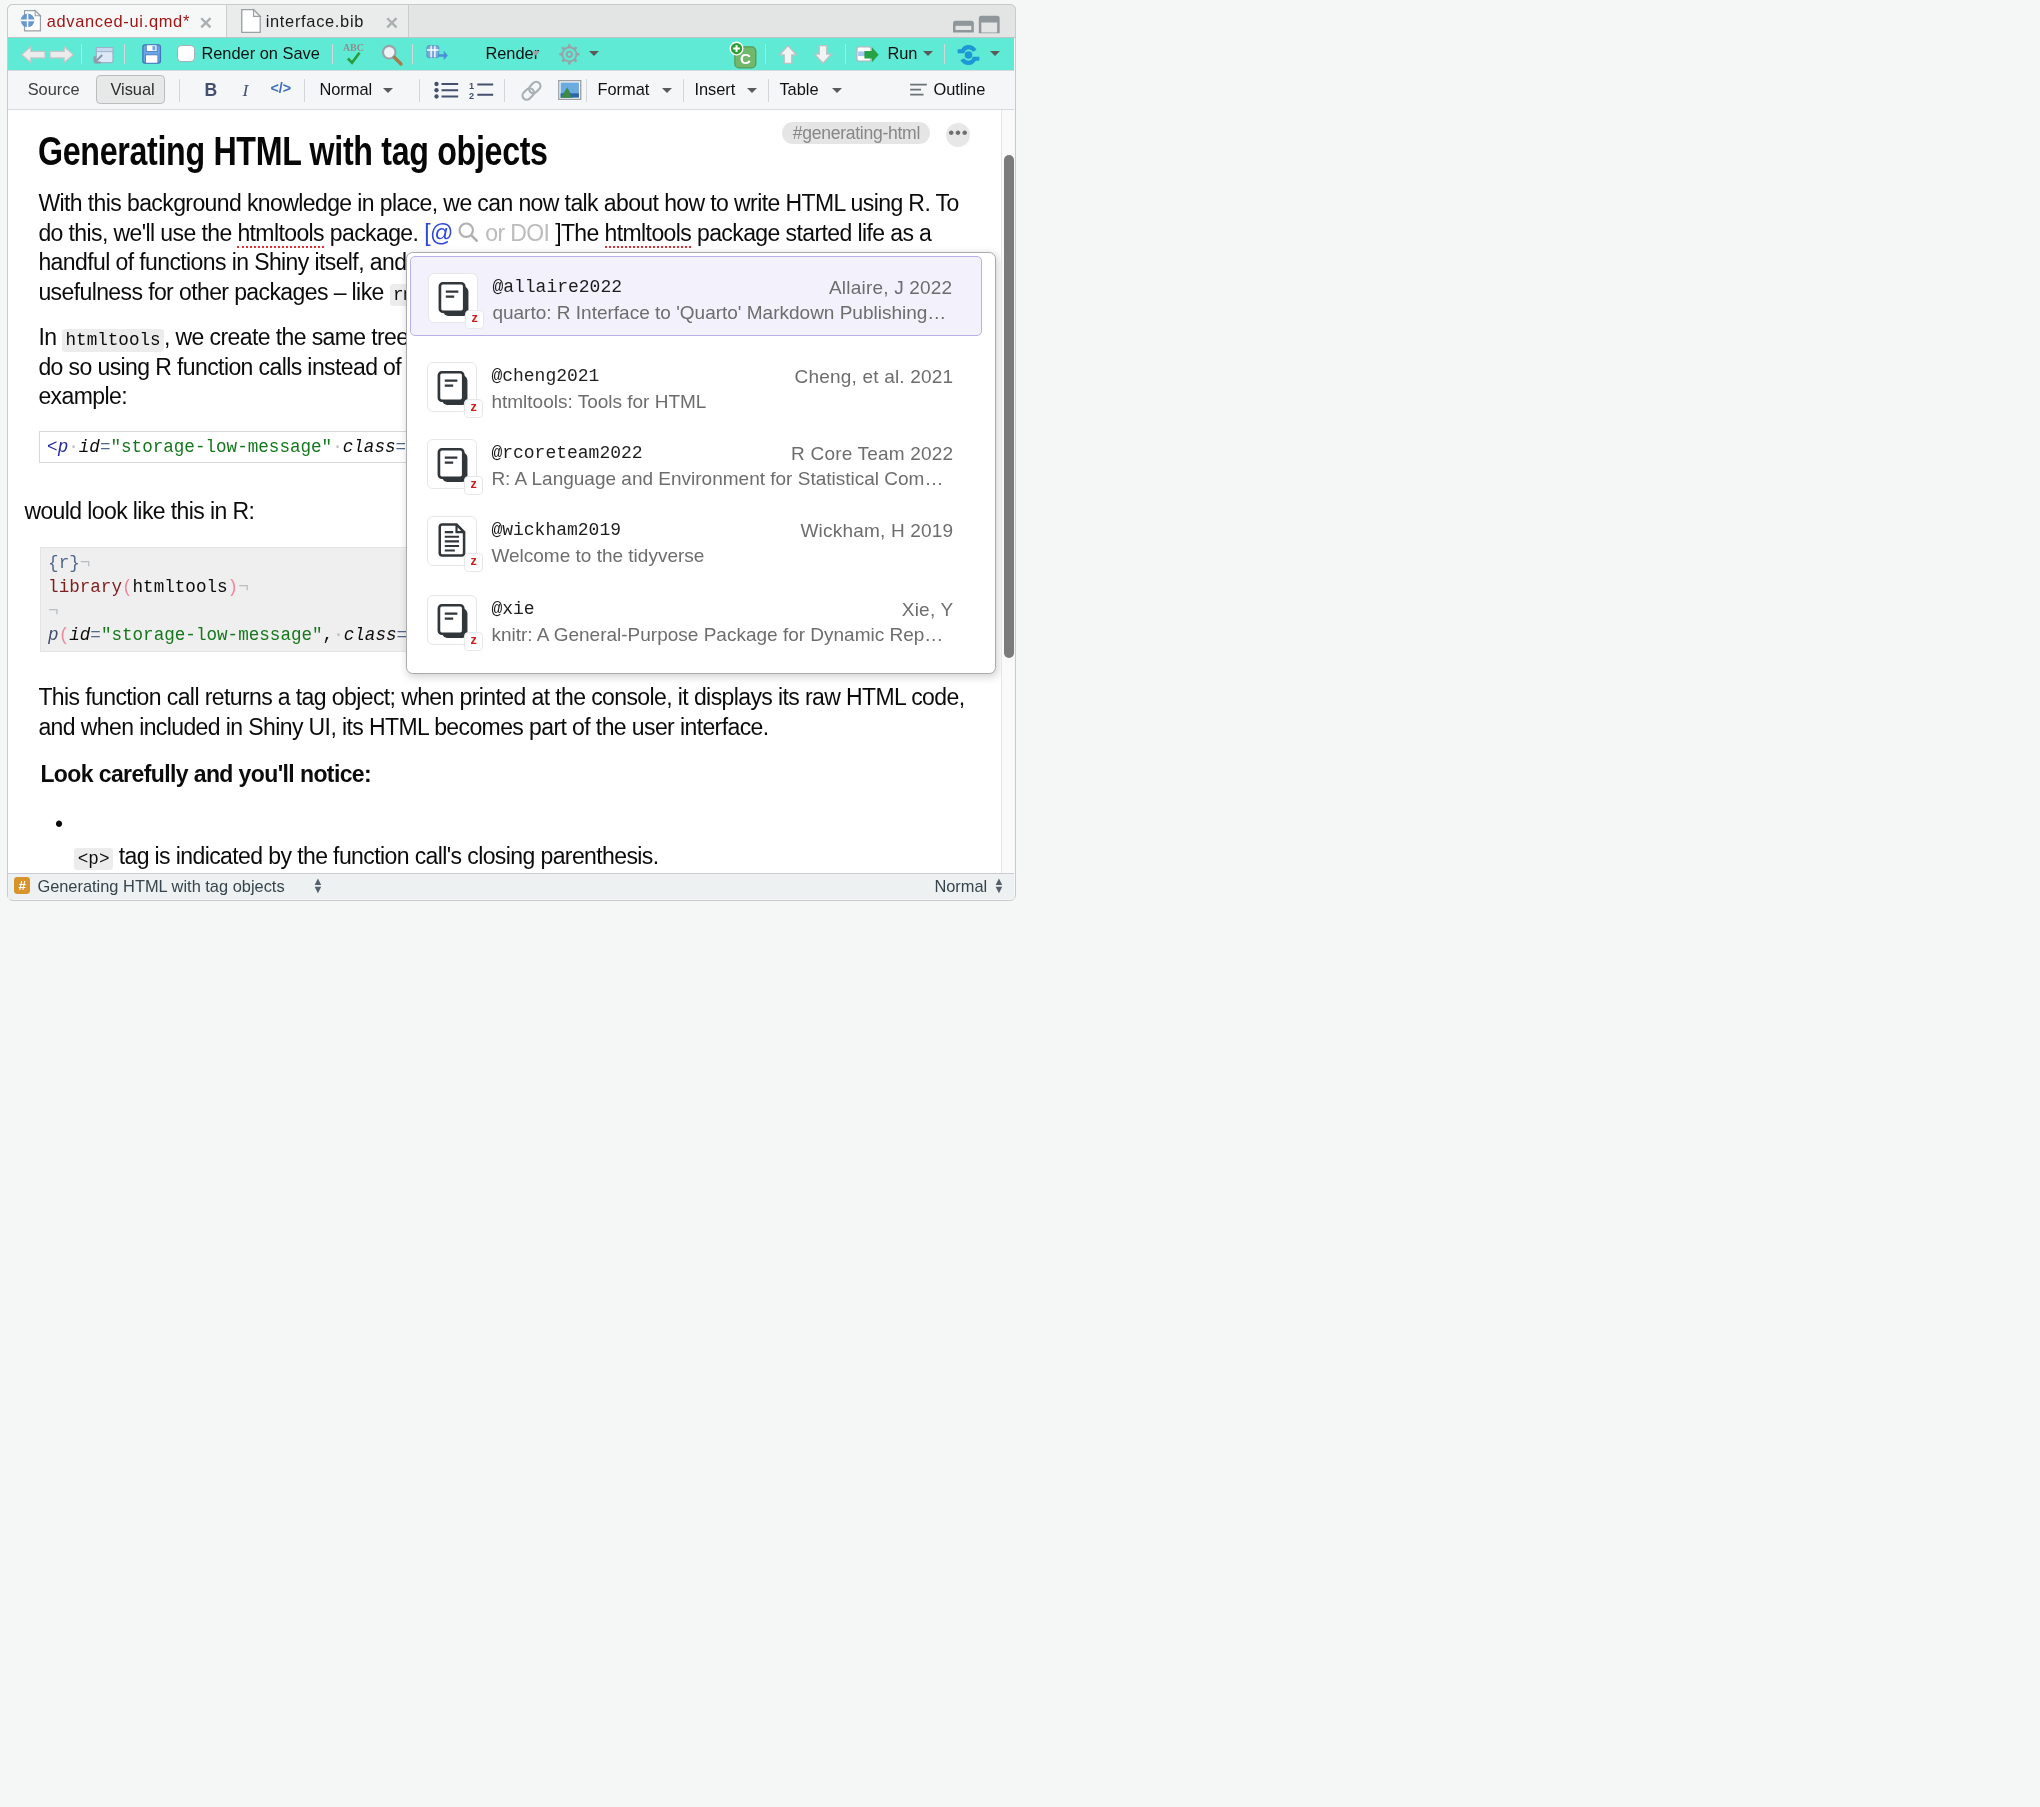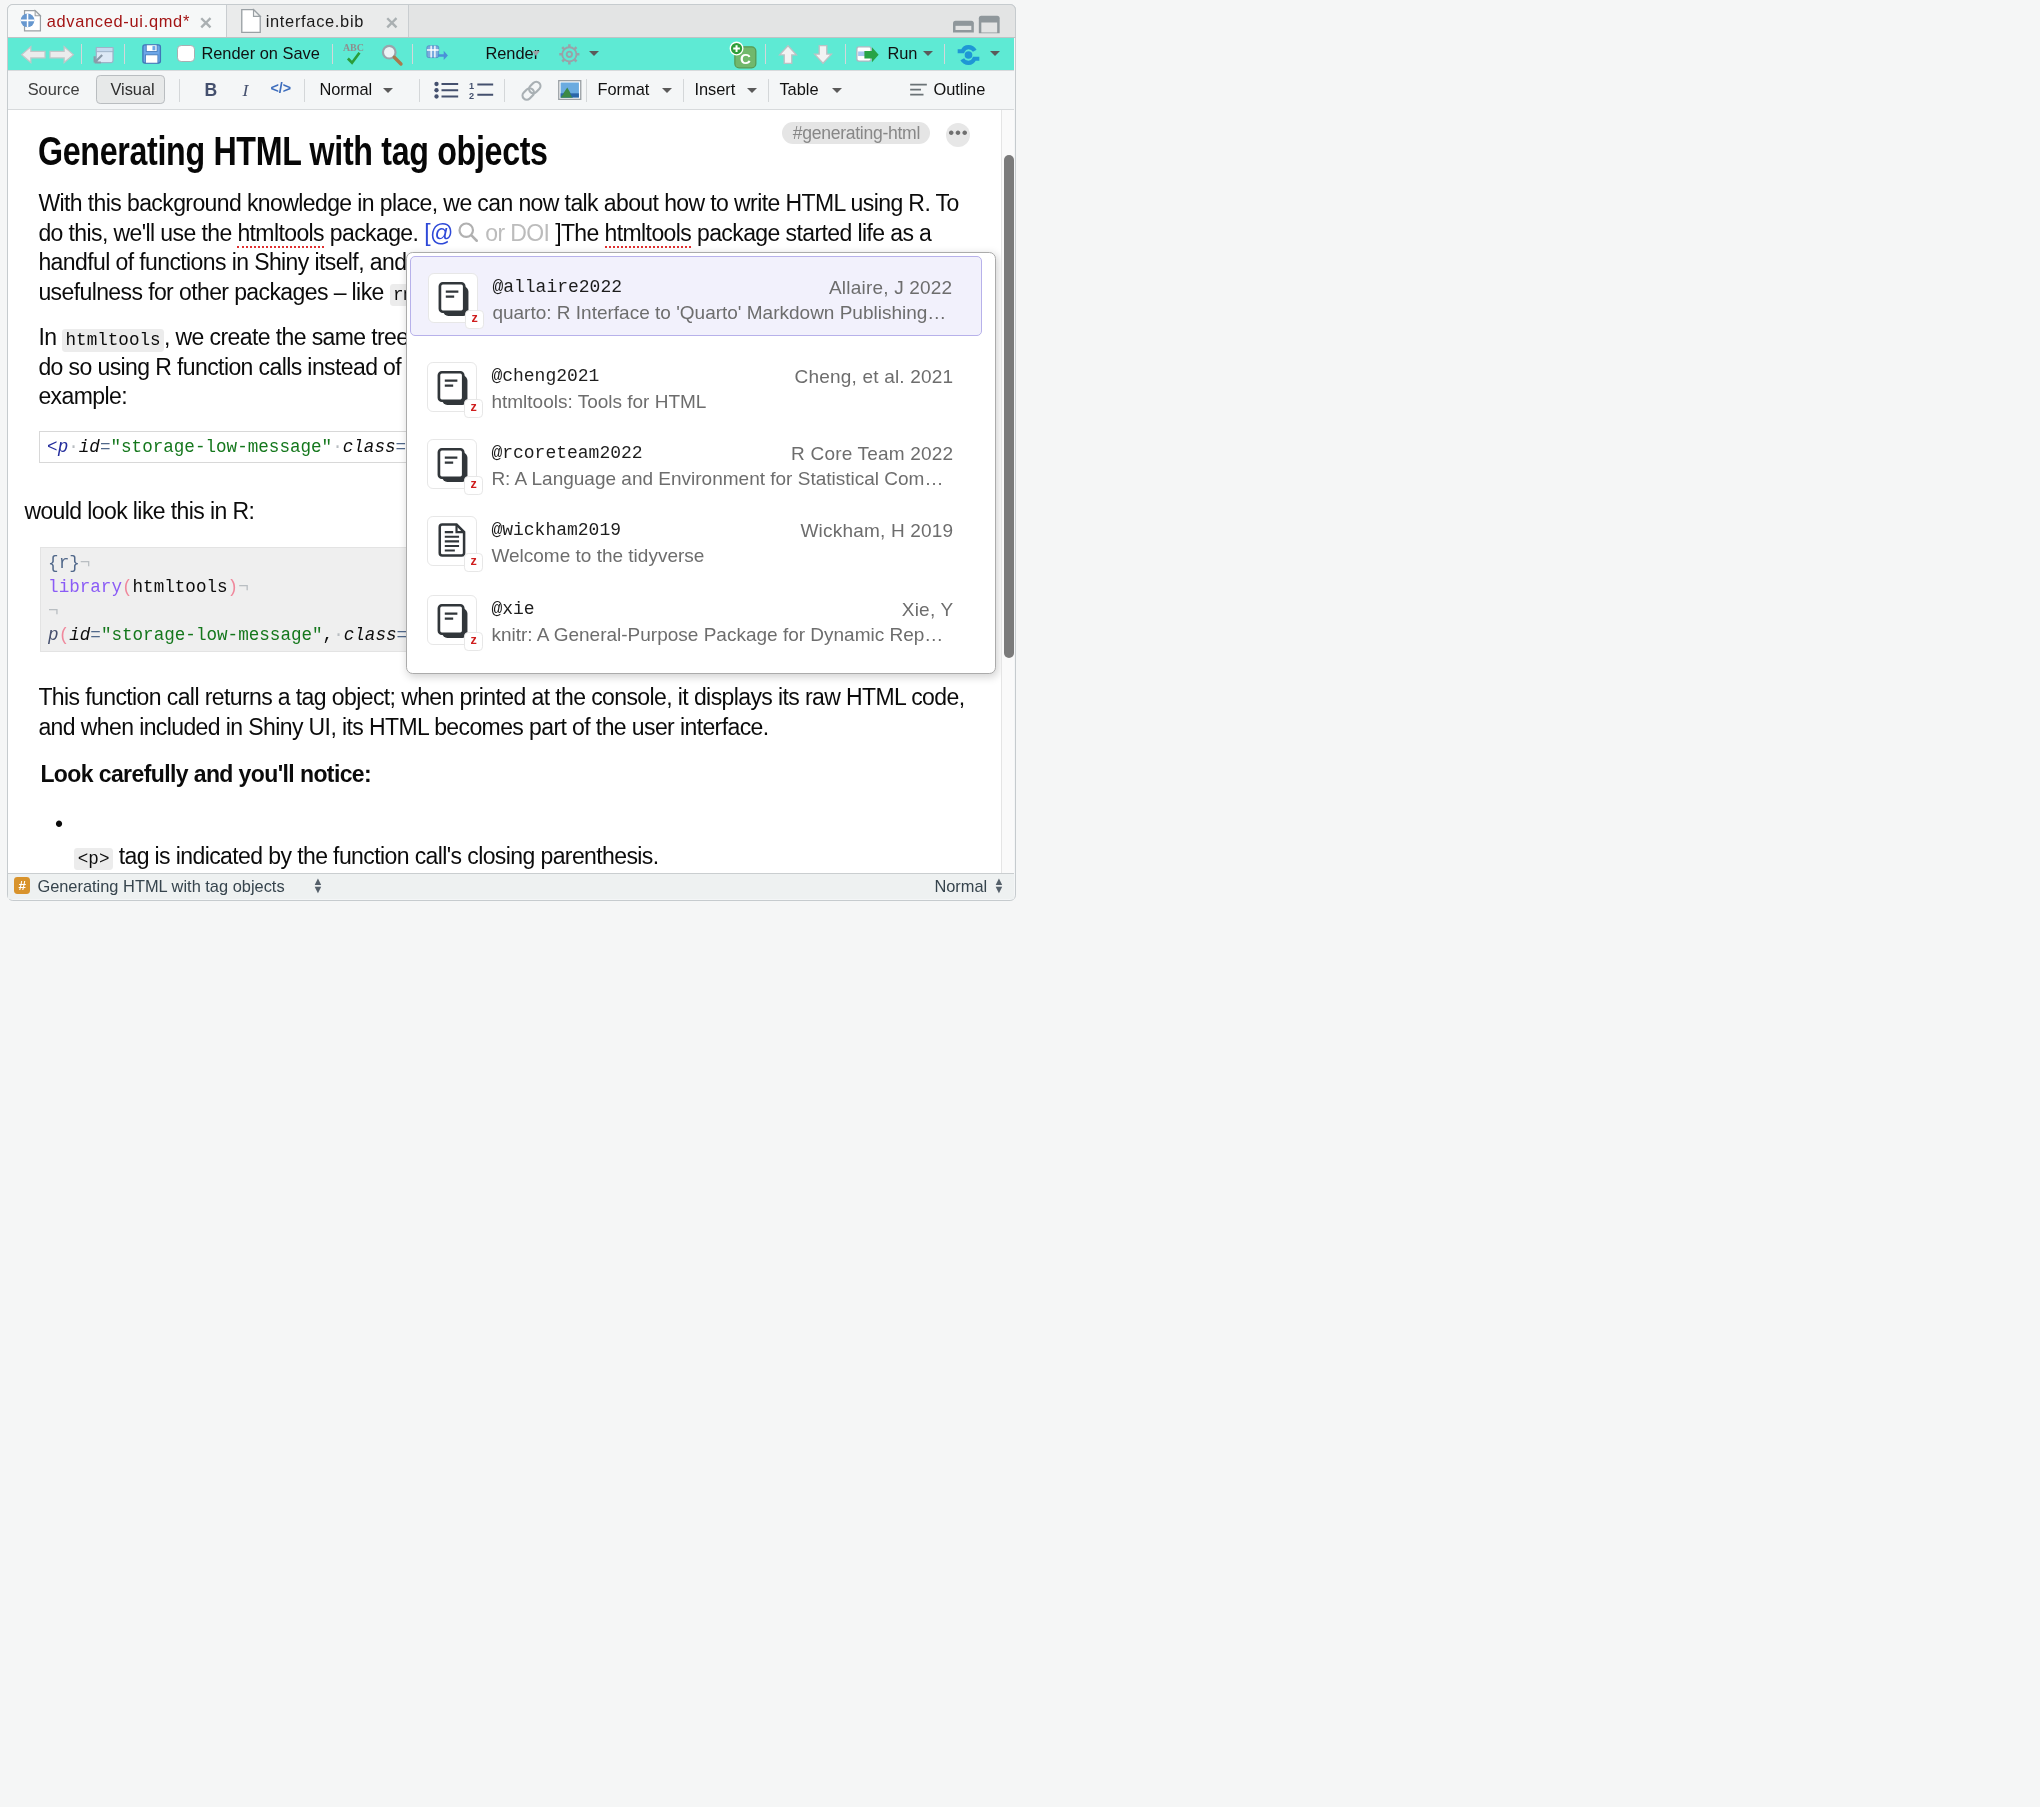--- a/index.html
+++ b/index.html
@@ -31,21 +31,21 @@
   .content { position:absolute; left:8.4px; top:110px; width:1006px; height:764px; background:#fff; overflow:hidden; }
   .btxt { position:absolute; font-size:23px; line-height:29.5px; letter-spacing:-0.6px; color:#0b0b0b; white-space:nowrap; }
   h1.doc { position:absolute; left:30px; top:19.3px; font-size:40px; letter-spacing:-0.4px; color:#070707; font-weight:bold; white-space:nowrap; transform:scaleX(0.805); transform-origin:left top;}
   .chip { font-family:"Liberation Mono", monospace; font-size:17.6px; letter-spacing:0; line-height:15px;
           background:#ececec; border-radius:3.4px; padding:0.8px 3.4px 1.7px 3.4px; }
   .codeblock { position:absolute; font-family:"Liberation Mono", monospace; font-size:17.6px;
                line-height:24px; white-space:pre; letter-spacing:0; color:#0b0b0b;}
   .cb1 { left:31px; top:321px; width:921px; height:32px; background:#fff; border:0.8px solid #d8d8d8; padding:2.9px 6.7px; }
   .cb2 { left:32px; top:437px; width:920px; height:105px; background:#efefef; border:0.8px solid #e3e3e3; padding:2.9px 6.7px; }
   .redspell { border-bottom:2.1px dotted #e03030; padding-bottom:0.8px; }
-  .sgreen { color:#14771c; } .sblue { color:#8b5cf6; } .sslate { color:#51688a; }
+  .sgreen { color:#14771c; } .sblue { color:#7f1d1d; } .sslate { color:#51688a; }
   .sattr { font-style:italic; } .sp { color:#454f6e; font-style:italic; }
   .spink { color:#f0889c; } .snavy { color:#232c9c; font-style:italic; }
   .interp { color:#b9bec2; }
   
   .popup { position:absolute; left:406px; top:252px; width:590px; height:422px;
            background:#fff; border:1.7px solid #ababab; border-radius:6.7px;
            box-shadow:1.7px 2.5px 8.4px rgba(0,0,0,.18); }
   .prow { position:absolute; left:3.4px; width:572px; height:80px; }
   .prow.sel { background:#f2f1fc; border:1.7px solid #b7b1ea; border-radius:5px; }
   .picon { position:absolute; left:17px; top:16px; width:50px; height:50px; background:#fff;

